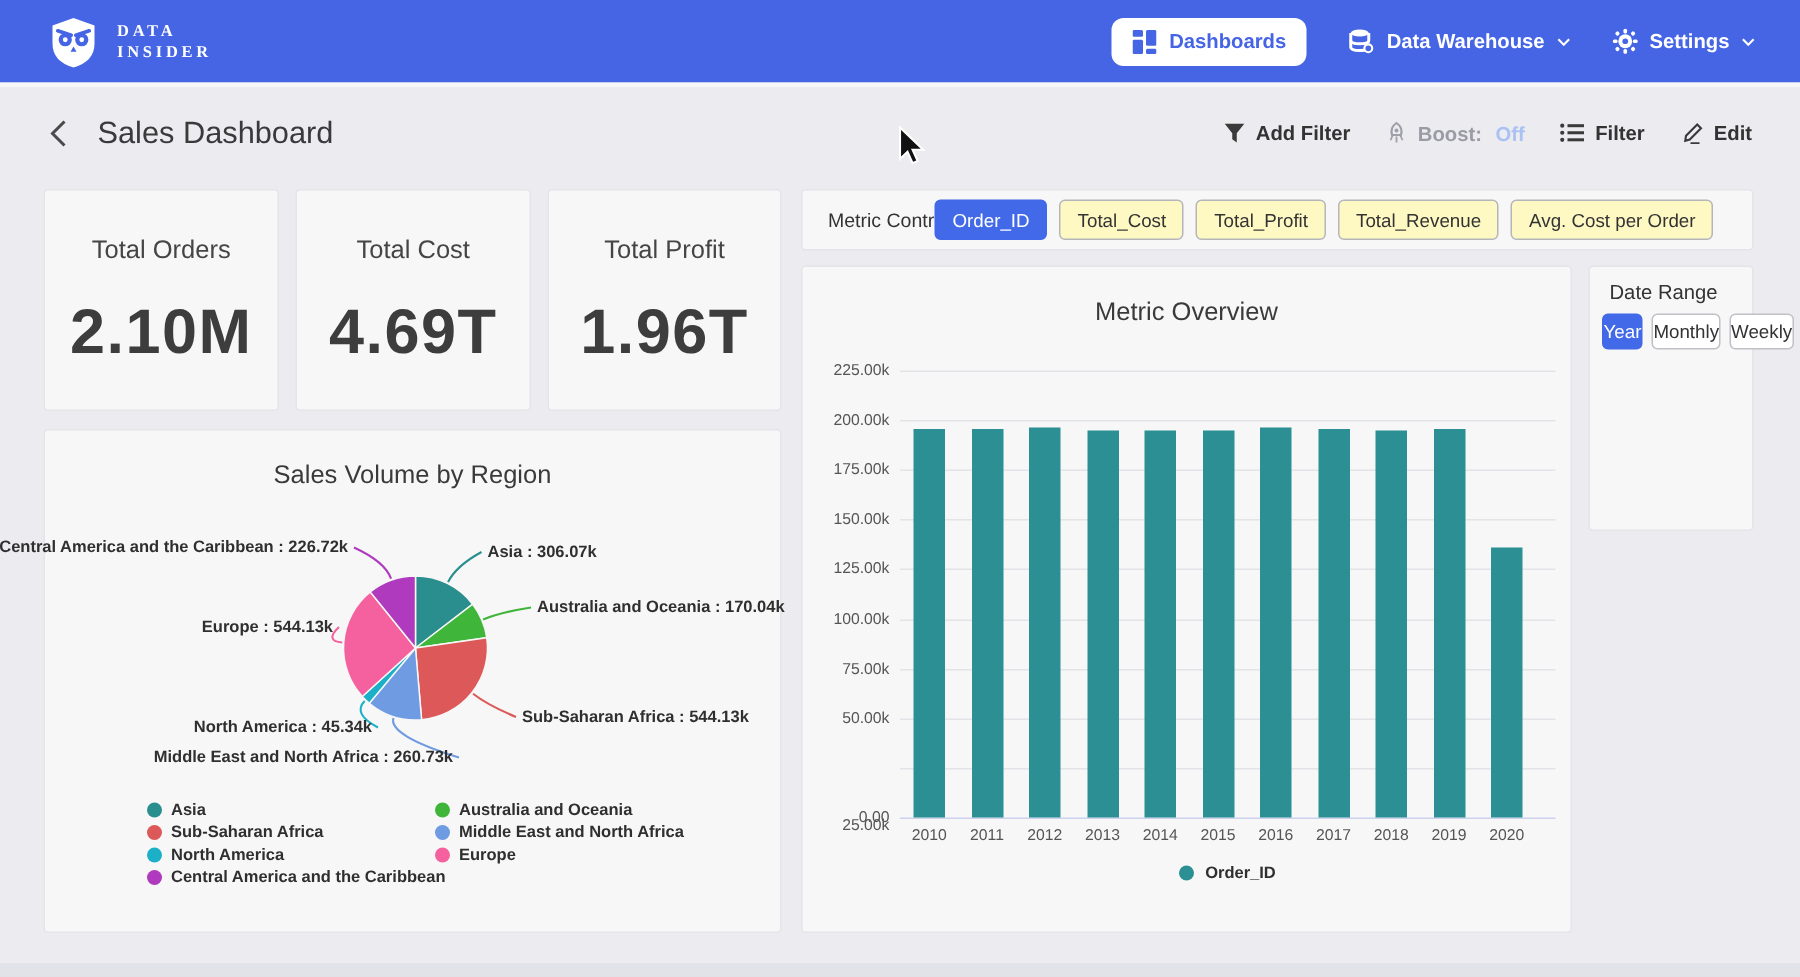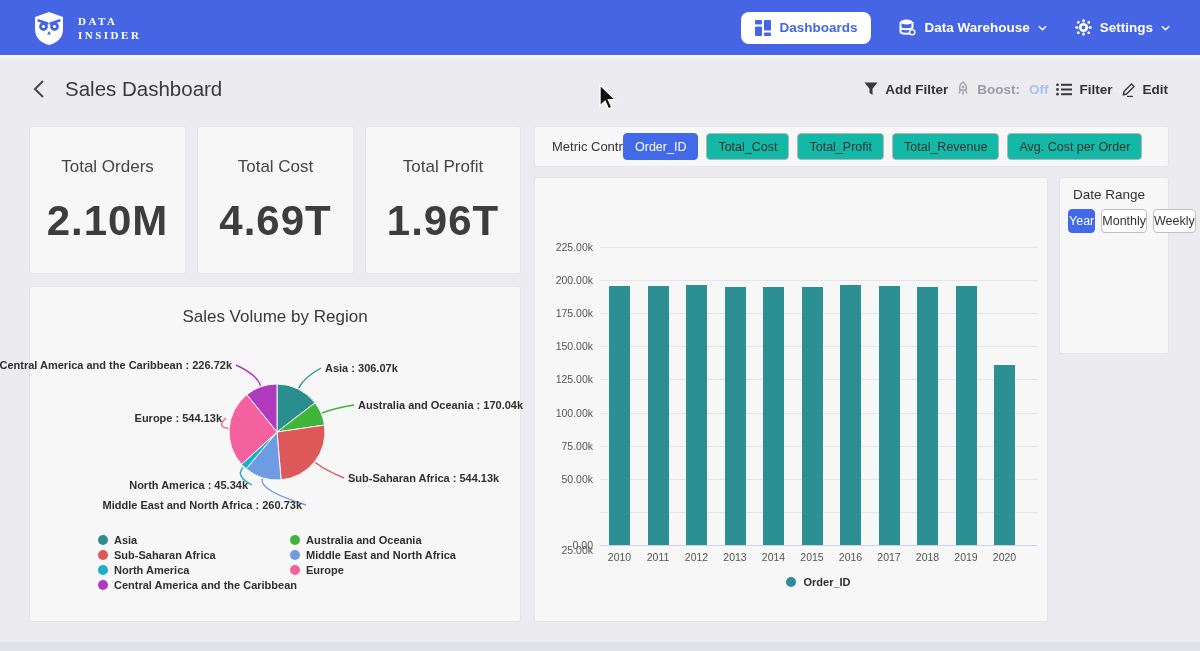--- a/index.html
+++ b/index.html
@@ -14,36 +14,36 @@
   .nav-right { display:flex; align-items:center; gap:28px; }
   .nav-item { display:flex; align-items:center; gap:8px; color:#ffffff; font-size:13.5px; font-weight:bold; cursor:pointer; }
   .dash-btn { background:#ffffff; color:#4565e5; border:none; border-radius:8px; padding:8px 14px; display:flex; align-items:center; gap:8px; font-size:13.5px; font-weight:bold; font-family:inherit; cursor:pointer; }
   .chev { width:9px; height:6px; }
 
   
   .topline { position:absolute; top:55px; left:0; width:1200px; height:3px; background:#f7f7fa; }
   .page-header { position:absolute; top:58px; left:0; width:1200px; height:62px; display:flex; align-items:center; justify-content:space-between; padding:0 32px; }
   .ph-left { display:flex; align-items:center; gap:20px; }
   .page-title { font-size:20.5px; color:#3a3a3a; }
-  .ph-right { display:flex; align-items:center; gap:8px; }
+  .ph-right { display:flex; align-items:flex-start; gap:24px; }
   .hdr-action { display:flex; align-items:center; gap:7px; font-size:13.5px; color:#333333; font-weight:bold; cursor:pointer; }
   .boost-label { color:#9b9ba6; font-weight:bold; }
   .boost-value { color:#aac2f2; font-weight:bold; margin-left:2px; }
 
   
   .card { position:absolute; background:#f7f7f8; border-radius:2px; box-shadow:0 0 0 1px rgba(120,120,140,0.06); }
 
   
   .kpi-label { position:absolute; top:30px; left:0; width:100%; text-align:center; font-size:17px; color:#454545; }
   .kpi-value { position:absolute; top:70px; left:0; width:100%; text-align:center; font-size:42px; font-weight:bold; color:#3d3d3d; letter-spacing:1px; }
 
   
   .mc-label { position:absolute; left:17px; top:12px; font-size:13px; color:#333; }
   .mc-chips { position:absolute; left:88px; top:6px; display:flex; gap:8px; }
-  .chip { height:27px; padding:0 11px; font-family:inherit; font-size:12.5px; color:#333; background:#14b8a6; border:1px solid #b5b5bc; border-radius:4px; cursor:pointer; }
+  .chip { height:27px; padding:0 11px; font-family:inherit; font-size:12.5px; color:#333; background:#fef9c3; border:1px solid #b5b5bc; border-radius:4px; cursor:pointer; }
   .chip.selected { background:#4169e8; border-color:#4169e8; color:#ffffff; }
 
   
   .chart-title { position:absolute; top:20px; left:0; width:100%; text-align:center; font-size:17px; color:#3a3a3a; }
   .gridline { position:absolute; height:1px; background:#e4e4e8; }
   .gridline.zero { background:#ccd2ee; }
   .ytick { position:absolute; width:58px; text-align:right; font-size:10.5px; color:#555; }
   .bar { position:absolute; width:21px; background:#2b8f94; }
   .xtick { position:absolute; width:38px; text-align:center; font-size:10.5px; color:#555; }
   .bar-legend { position:absolute; top:398px; left:65px; width:437px; display:flex; justify-content:center; align-items:center; gap:7px; }
@@ -194,20 +194,21 @@
     <div class="mc-chips">
         <button class="chip selected">Order_ID</button>
         <button class="chip">Total_Cost</button>
         <button class="chip">Total_Profit</button>
         <button class="chip">Total_Revenue</button>
         <button class="chip">Avg. Cost per Order</button>
       </div>
   </div>
 
   <div class="card" style="left:535px;top:178px;width:512px;height:443px;">
+    <div class="chart-title">Metric Overview</div>
     <div style="position:absolute;left:0;top:0;width:512px;height:443px;">
         <div class="gridline zero" style="left: 65px; top: 367px; width: 437px;"></div>
         <div class="ytick" style="left: 0px; top: 361px;">0.00</div>
         <div class="gridline" style="left: 65px; top: 333.889px; width: 437px;"></div>
         <div class="ytick" style="left: 0px; top: 327.889px; margin-top: 38px;">25.00k</div>
         <div class="gridline" style="left: 65px; top: 300.778px; width: 437px;"></div>
         <div class="ytick" style="left: 0px; top: 294.778px;">50.00k</div>
         <div class="gridline" style="left: 65px; top: 267.667px; width: 437px;"></div>
         <div class="ytick" style="left: 0px; top: 261.667px;">75.00k</div>
         <div class="gridline" style="left: 65px; top: 234.556px; width: 437px;"></div>

